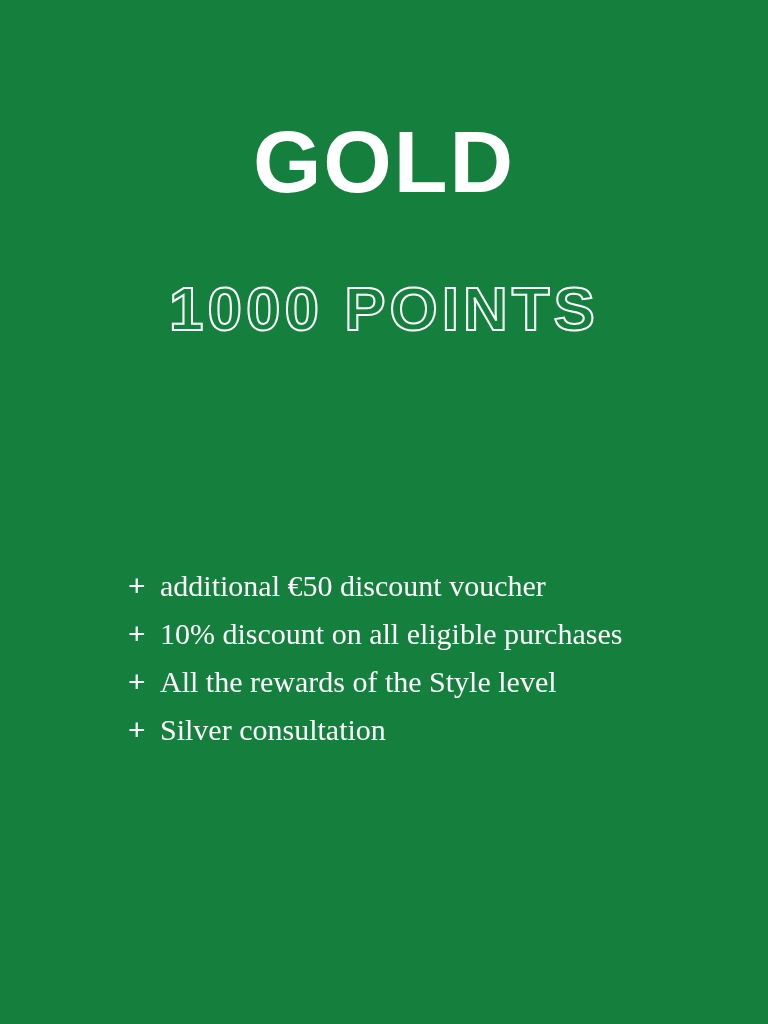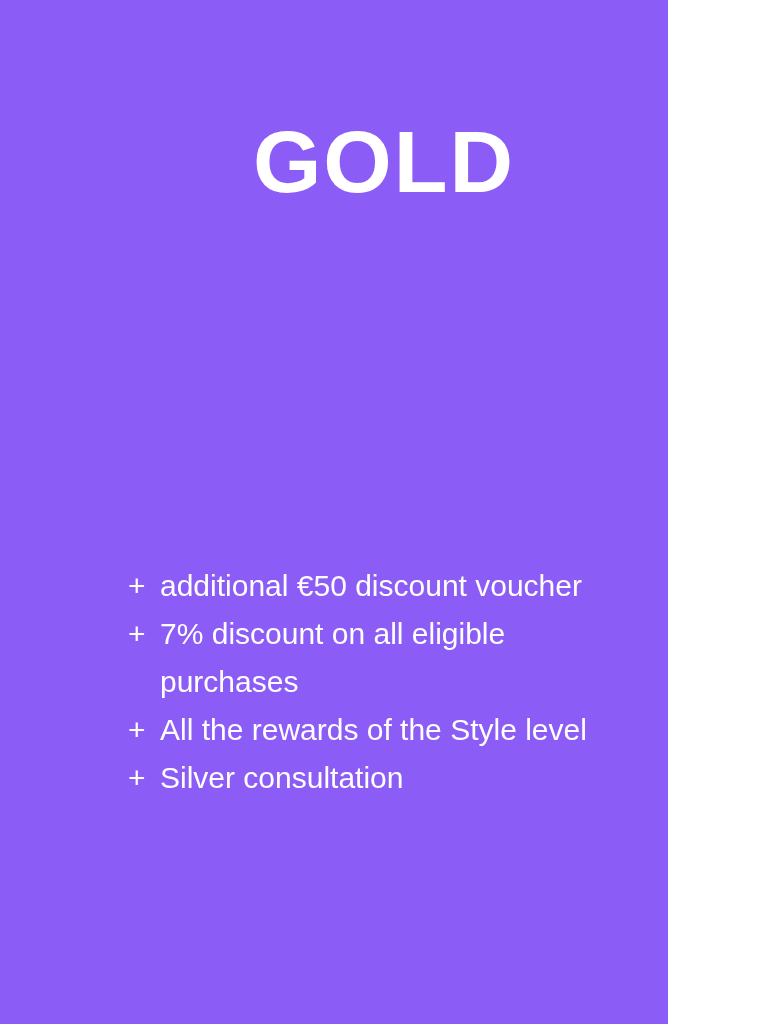--- a/index.html
+++ b/index.html
@@ -7,23 +7,23 @@
     padding: 0;
   }
   body {
     width: 768px;
     height: 1024px;
     overflow: hidden;
     font-family: "Liberation Sans", sans-serif;
   }
   .card {
     position: relative;
-    width: 668px;
+    width: 768px;
     height: 1024px;
-    background: #8b5cf6;
+    background: #15803d;
     box-sizing: border-box;
     overflow: hidden;
   }
   .tier-title {
     position: absolute;
     top: 118px;
     left: 0;
     width: 768px;
     text-align: center;
     color: #ffffff;
@@ -64,40 +64,42 @@
     font-weight: 400;
   }
   .benefit-plus {
     width: 32px;
     flex: 0 0 32px;
     color: #ffffff;
   }
   .benefit-text {
     flex: 1 1 auto;
     color: #ffffff;
+    font-family: Liberation Serif, serif;
   }
 </style>
 </head>
 <body>
 
 <div class="card">
 
   <div class="tier-title">GOLD</div>
 
+  <div class="points">1000 POINTS</div>
 
   <div class="benefits">
 
     <div class="benefit-row">
       <span class="benefit-plus">+</span>
       <span class="benefit-text">additional €50 discount voucher</span>
     </div>
 
     <div class="benefit-row">
       <span class="benefit-plus">+</span>
-      <span class="benefit-text">7% discount on all eligible purchases</span>
+      <span class="benefit-text">10% discount on all eligible purchases</span>
     </div>
 
     <div class="benefit-row">
       <span class="benefit-plus">+</span>
       <span class="benefit-text">All the rewards of the Style level</span>
     </div>
 
     <div class="benefit-row">
       <span class="benefit-plus">+</span>
       <span class="benefit-text">Silver consultation</span>

